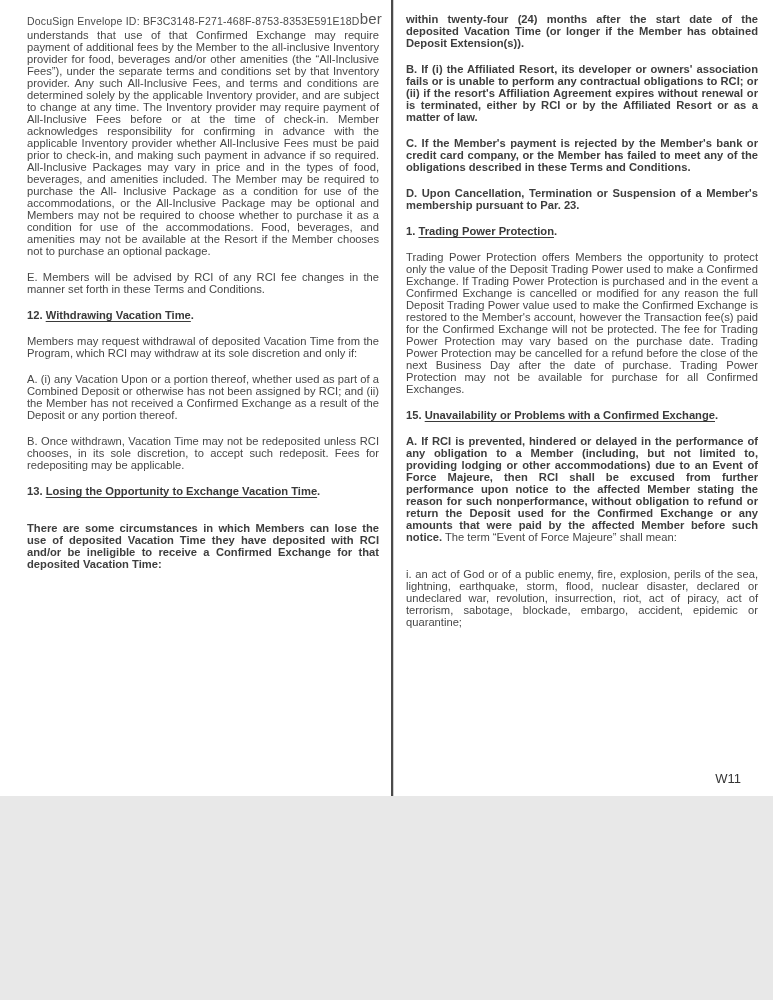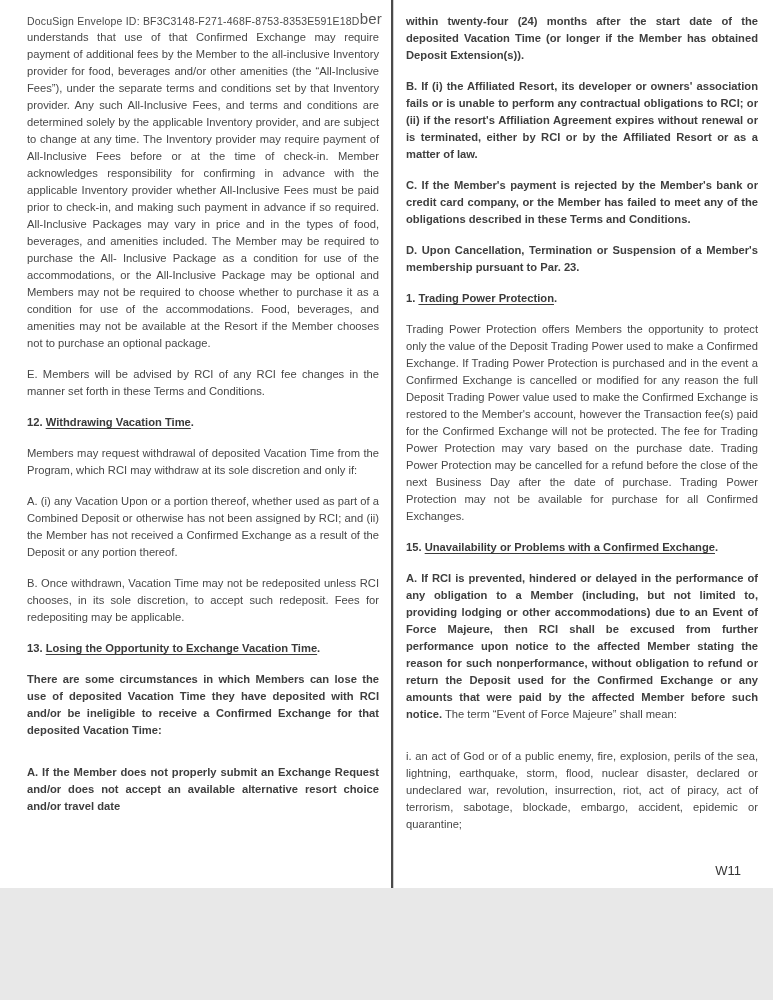--- a/index.html
+++ b/index.html
@@ -1,19 +1,19 @@
 <!DOCTYPE html>
 <html><head>
 <meta charset="utf-8">
 <style>
   html, body { margin: 0; padding: 0; background: #e8e8e8; }
   .page {
     position: relative;
     width: 773px;
-    height: 888px;
+    height: 796px;
     margin: 0 auto;
     background: #ffffff;
     font-family: "Liberation Sans", sans-serif;
     color: #474747;
     overflow: hidden;
   }
   .ds-header {
     position: absolute;
     top: 10px;
     left: 27px;
@@ -24,21 +24,21 @@
     font-size: 10.5px;
     color: #4a4a4a;
     letter-spacing: 0.2px;
     white-space: nowrap;
   }
   .ds-header .fragment { font-size: 15px; color: #565656; }
   .col {
     position: absolute;
     width: 352px;
     font-size: 11.2px;
-    line-height: 17px;
+    line-height: 12px;
     text-align: justify;
   }
   .col-left  { left: 27px;  top: 29px; }
   .col-right { left: 406px; top: 13px; }
   .col p { margin: 0 0 14px 0; }
   .col p:last-child { margin-bottom: 0; margin-top: 25px; }
   .bold { font-weight: bold; color: #3e3e3e; }
   .heading { font-weight: bold; color: #3a3a3a; }
   .heading .title { text-decoration: underline; text-underline-offset: 2px; }
   .divider {
@@ -71,21 +71,20 @@
 
   <div class="col col-left">
     <p>understands that use of that Confirmed Exchange may require payment of additional fees by the Member to the all-inclusive Inventory provider for food, beverages and/or other amenities (the “All-Inclusive Fees”), under the separate terms and conditions set by that Inventory provider. Any such All-Inclusive Fees, and terms and conditions are determined solely by the applicable Inventory provider, and are subject to change at any time. The Inventory provider may require payment of All-Inclusive Fees before or at the time of check-in. Member acknowledges responsibility for confirming in advance with the applicable Inventory provider whether All-Inclusive Fees must be paid prior to check-in, and making such payment in advance if so required. All-Inclusive Packages may vary in price and in the types of food, beverages, and amenities included. The Member may be required to purchase the All- Inclusive Package as a condition for use of the accommodations, or the All-Inclusive Package may be optional and Members may not be required to choose whether to purchase it as a condition for use of the accommodations. Food, beverages, and amenities may not be available at the Resort if the Member chooses not to purchase an optional package.</p>
     <p>E. Members will be advised by RCI of any RCI fee changes in the manner set forth in these Terms and Conditions.</p>
     <p class="heading"><span>12.</span> <span class="title">Withdrawing Vacation Time</span><span>.</span></p>
     <p>Members may request withdrawal of deposited Vacation Time from the Program, which RCI may withdraw at its sole discretion and only if:</p>
     <p>A. (i) any Vacation Upon or a portion thereof, whether used as part of a Combined Deposit or otherwise has not been assigned by RCI; and (ii) the Member has not received a Confirmed Exchange as a result of the Deposit or any portion thereof.</p>
     <p>B. Once withdrawn, Vacation Time may not be redeposited unless RCI chooses, in its sole discretion, to accept such redeposit. Fees for redepositing may be applicable.</p>
     <p class="heading"><span>13.</span> <span class="title">Losing the Opportunity to Exchange Vacation Time</span><span>.</span></p>
     <p class="bold">There are some circumstances in which Members can lose the use of deposited Vacation Time they have deposited with RCI and/or be ineligible to receive a Confirmed Exchange for that deposited Vacation Time:</p>
-    <p class="bold">A. If the Member does not properly submit an Exchange Request and/or does not accept an available alternative resort choice and/or travel date</p>
   </div>
 
   <div class="divider"></div>
 
   <div class="col col-right">
     <p class="bold">within twenty-four (24) months after the start date of the deposited Vacation Time (or longer if the Member has obtained Deposit Extension(s)).</p>
     <p class="bold">B. If (i) the Affiliated Resort, its developer or owners' association fails or is unable to perform any contractual obligations to RCI; or (ii) if the resort's Affiliation Agreement expires without renewal or is terminated, either by RCI or by the Affiliated Resort or as a matter of law.</p>
     <p class="bold">C. If the Member's payment is rejected by the Member's bank or credit card company, or the Member has failed to meet any of the obligations described in these Terms and Conditions.</p>
     <p class="bold">D. Upon Cancellation, Termination or Suspension of a Member's membership pursuant to Par. 23.</p>
     <p class="heading"><span>1.</span> <span class="title">Trading Power Protection</span><span>.</span></p>

